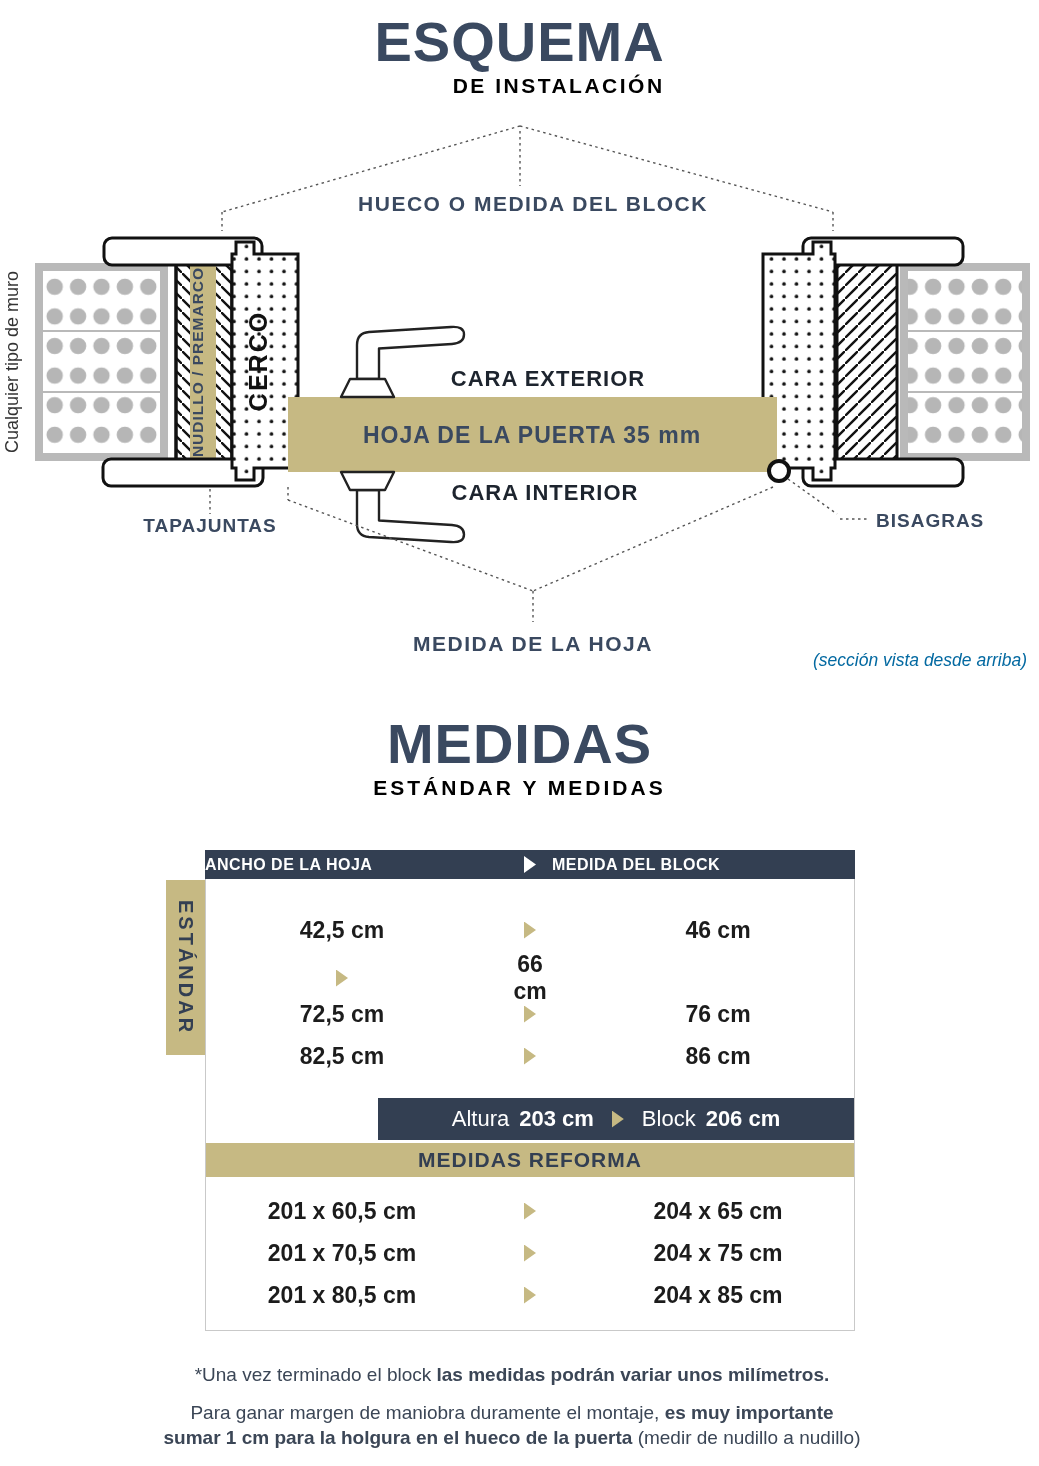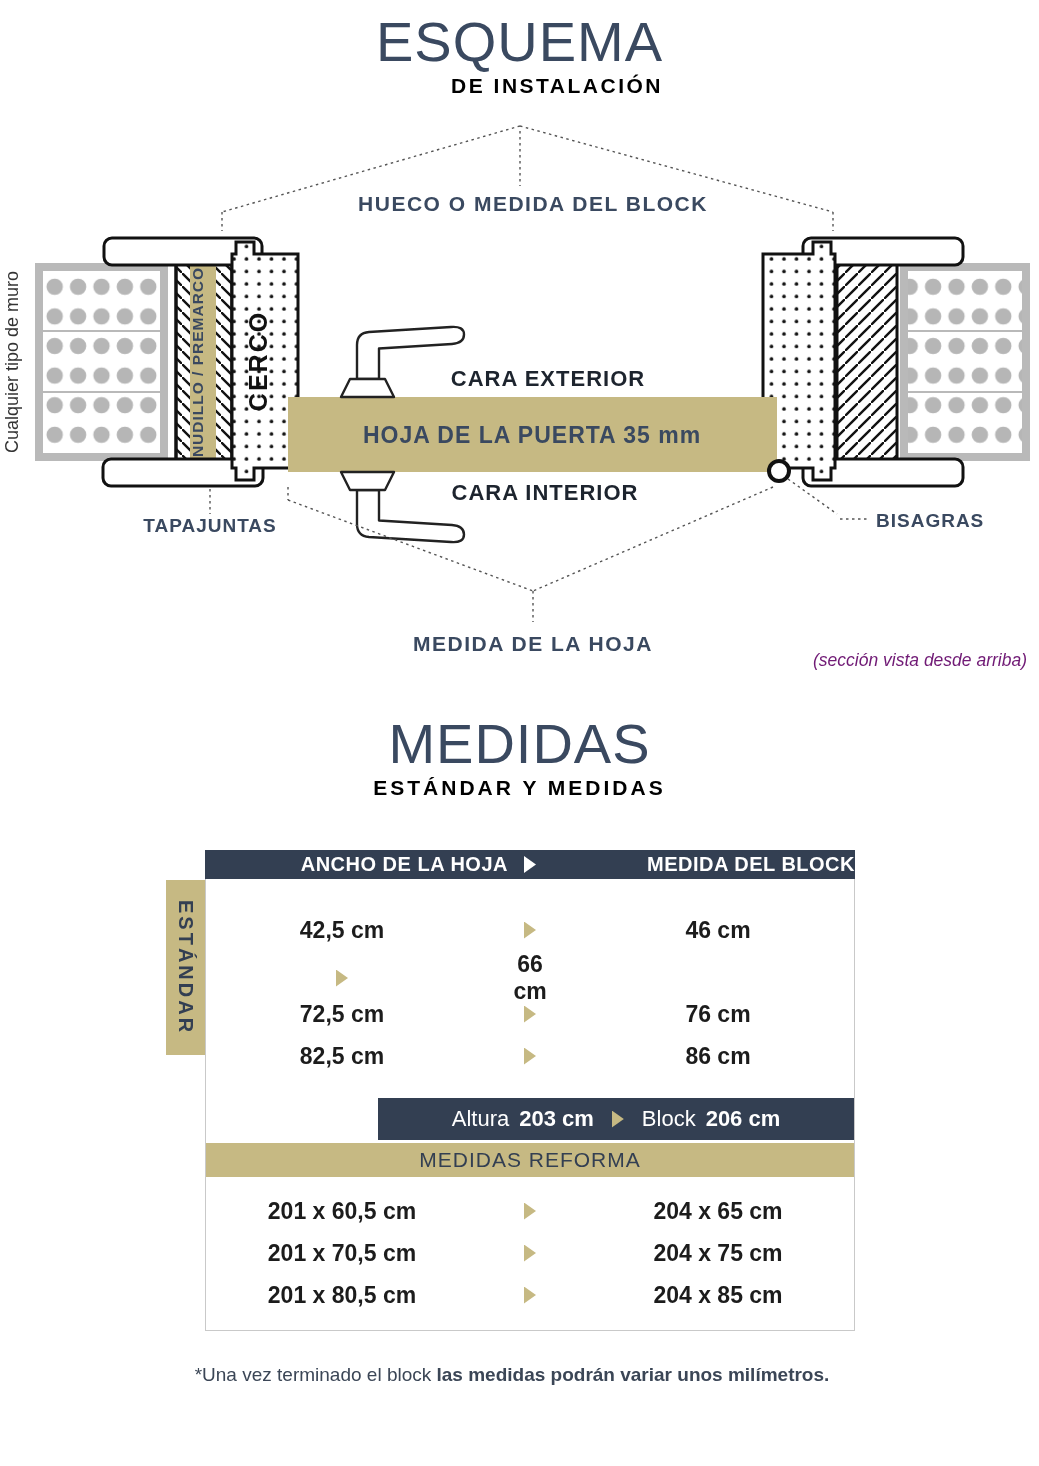--- a/index.html
+++ b/index.html
@@ -4,63 +4,63 @@
 <style>
   html,body{margin:0;padding:0;background:#fff;}
   .page{
     position:relative;width:1039px;height:1466px;background:#fff;overflow:hidden;
     font-family:"Liberation Sans",sans-serif;color:#1d242e;
   }
   
   .title-block{position:absolute;left:0;width:100%;text-align:center;}
   .title-block .tb-inner{display:inline-block;}
   .big-title{
-    font-size:56px;font-weight:400;letter-spacing:1px;color:#3a4960;
+    font-size:56px;font-weight:700;letter-spacing:1px;color:#3a4960;
     line-height:1;margin:0;
   }
   .sub-title{
     font-size:21px;font-weight:700;letter-spacing:2.5px;color:#000000;margin-top:4px;
   }
   .tb-right .sub-title{text-align:right;}
   .tb-left  .sub-title{text-align:left;letter-spacing:3px;}
   #esquema-title{top:14px;}
   #medidas-title{top:716px;}
   
   .diagram{position:absolute;top:0;left:0;}
   .section-note{
     position:absolute;top:650px;right:12px;font-size:17.5px;font-style:italic;
-    color:#701a75;
+    color:#0369a1;
   }
   
   .measures-wrap{position:absolute;left:205px;top:850px;width:650px;}
   .m-header{
     height:29px;background:#333f52;display:grid;grid-template-columns:1fr 44px 1fr;
-    align-items:center;color:#fff;font-size:20px;font-weight:600;letter-spacing:.5px;
-    text-align:right;
+    align-items:center;color:#fff;font-size:16px;font-weight:600;letter-spacing:.5px;
+    text-align:left;
   }
   .tri{display:inline-block;width:12px;height:17px;clip-path:polygon(0 0,100% 50%,0 100%);}
   .tri-white{background:#fff;}
   .tri-gold{background:#c6b983;}
   .m-header .tri{justify-self:center;}
   .m-body{border:1px solid #c9c9c9;border-top:none;background:#fff;padding-top:30px;}
   .m-row{
     height:42px;display:grid;grid-template-columns:1fr 44px 1fr;align-items:center;
     text-align:center;font-size:23px;font-weight:600;color:#1c1c1c;gap:30px;
   }
   .m-row .tri{justify-self:center;}
   .altura-bar{
     margin-top:21px;margin-left:172px;height:42px;background:#333f52;color:#fff;
     display:flex;align-items:center;justify-content:center;gap:10px;font-size:22px;
   }
   .altura-bar .light{font-weight:400;}
   .altura-bar b{font-weight:700;}
   .altura-bar .tri{margin:0 8px;}
   .reforma-header{
     margin-top:3px;height:34px;background:#c6b983;color:#333f52;display:flex;
-    align-items:center;justify-content:center;font-size:21px;font-weight:400;
+    align-items:center;justify-content:center;font-size:21px;font-weight:700;
     letter-spacing:1px;
   }
   .reforma-rows{padding-top:13px;padding-bottom:14px;}
   .estandar-tab{
     position:absolute;left:-39px;top:30px;width:39px;height:175px;background:#c6b983;
     display:flex;align-items:center;justify-content:center;
     writing-mode:vertical-rl;font-size:20px;font-weight:700;letter-spacing:3px;
     color:#333f52;
   }
   
@@ -258,15 +258,17 @@
           <span>201 x 80,5 cm</span>
           <span class="tri tri-gold"></span>
           <span>204 x 85 cm</span>
         </div>
       </div>
     </div>
   </div>
 
   <div class="footnotes">
     <p><span>*Una vez terminado el block </span><b>las medidas podrán variar unos milímetros.</b></p>
+    <p><span>Para ganar margen de maniobra duramente el montaje, </span><b>es muy importante</b><br>
+    <b>sumar 1 cm para la holgura en el hueco de la puerta </b><span>(medir de nudillo a nudillo)</span></p>
   </div>
 
 </div>
 
 </body></html>

